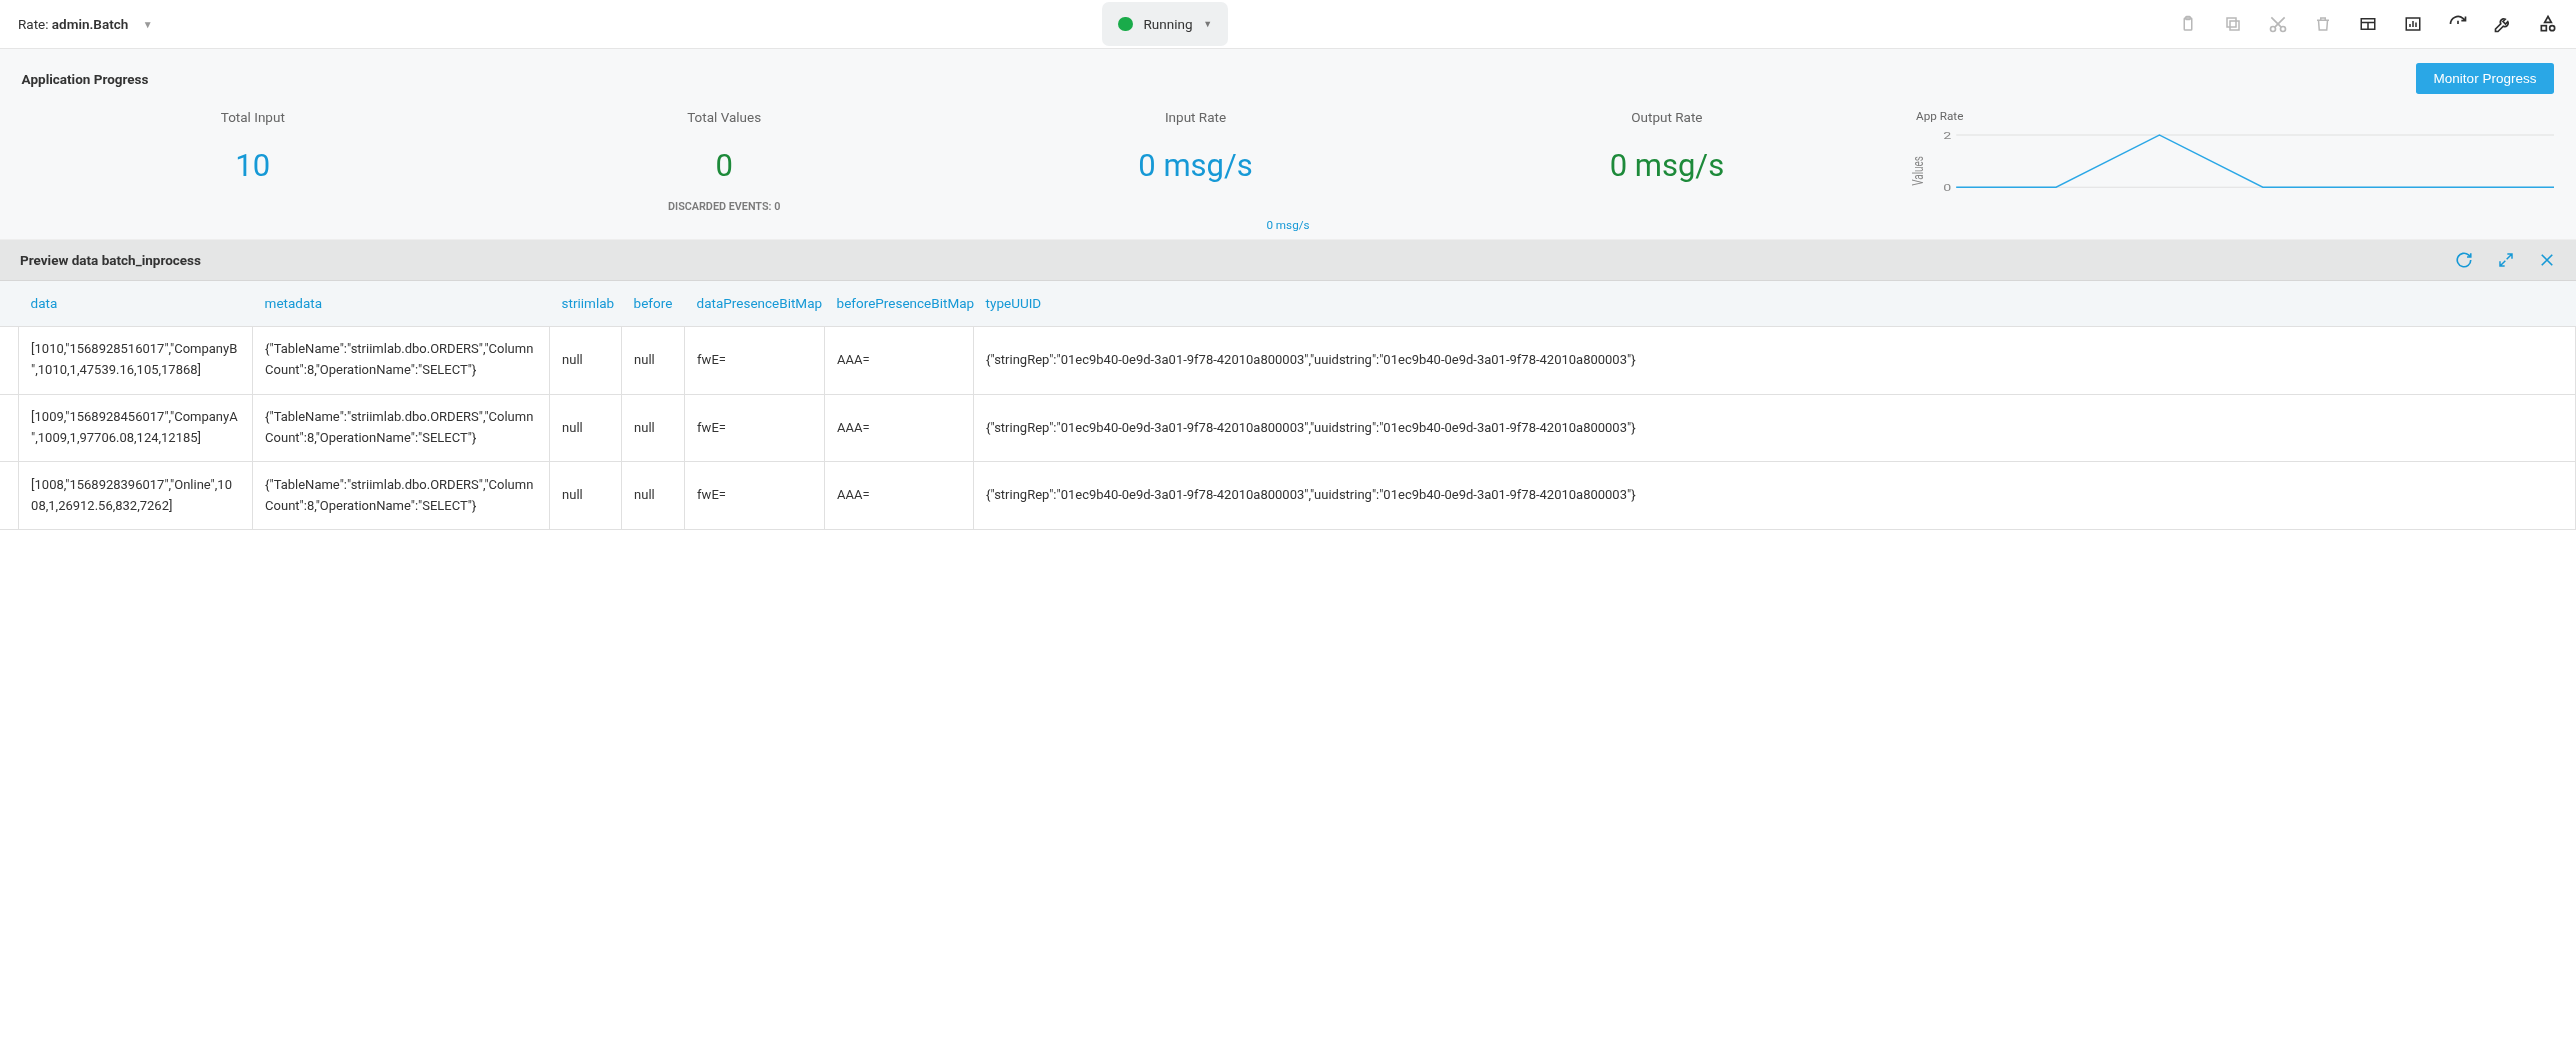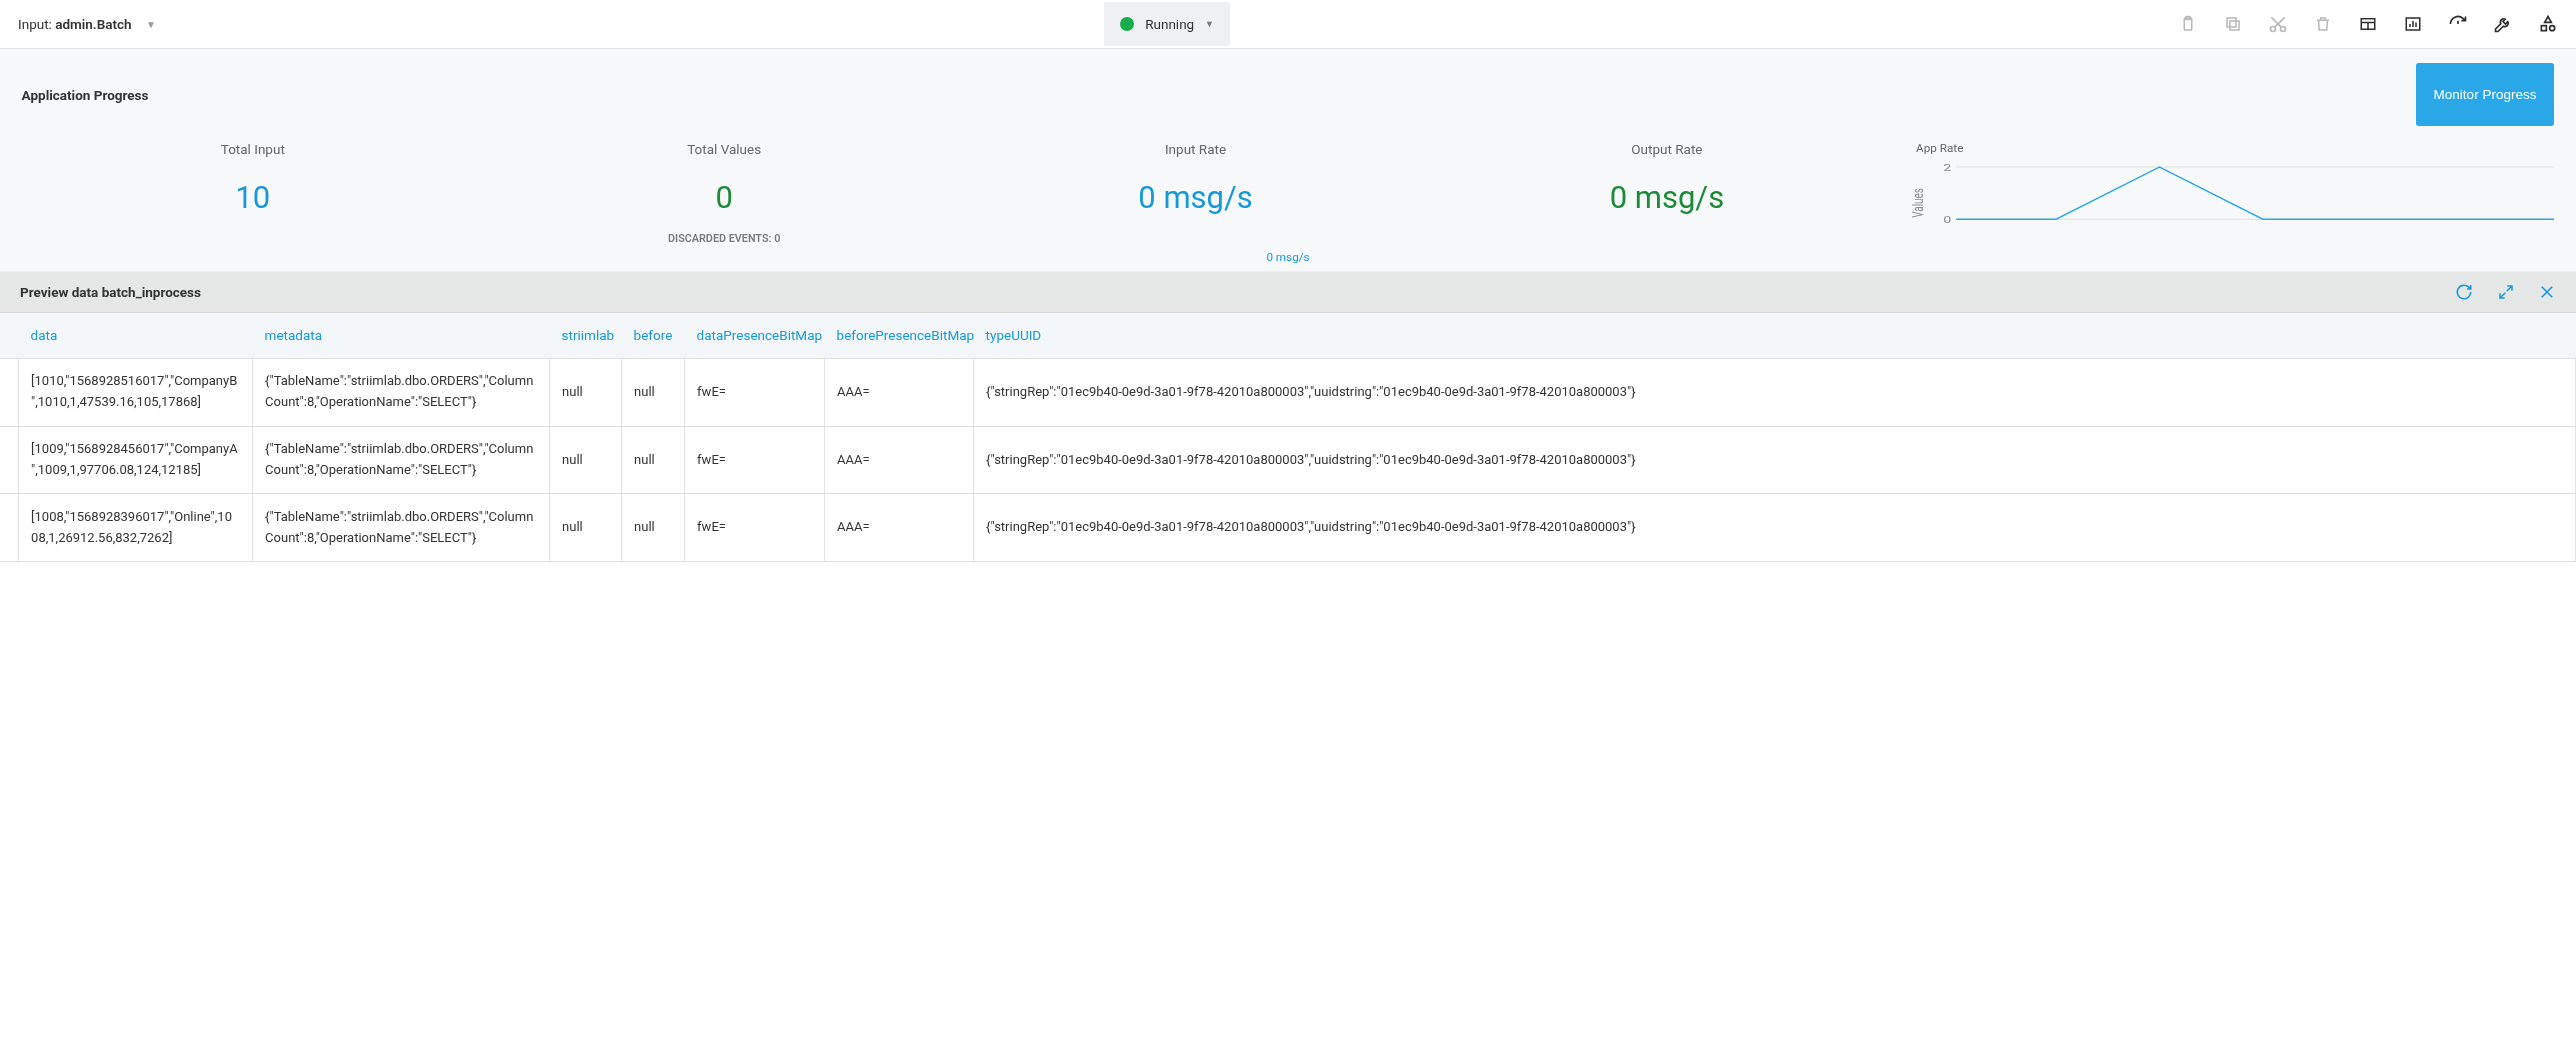--- a/index.html
+++ b/index.html
@@ -23,21 +23,21 @@
     gap: 9px;
     cursor: pointer;
   }
   .flow-title span.label { font-size: 13.5px; color: #333; }
   .flow-title span.name { font-weight: 600; }
   .flow-title .chev { font-size: 10px; color: #999; margin-left: 5.4px; }
   .status-pill {
     margin-left: auto;
     margin-right: auto;
     background: #eef0f1;
-    border-radius: 0;
+    border-radius: 7px;
     display: flex;
     align-items: center;
     gap: 10.8px;
     padding: 14px 16px;
     cursor: pointer;
   }
   .status-dot {
     width: 14.4px; height: 14.4px; border-radius: 50%; background: #1aab4a;
   }
   .status-text { font-size: 13.5px; color: #333; }
@@ -62,21 +62,21 @@
     display: flex;
     align-items: center;
     margin-bottom: 9px;
   }
   .progress-header h3 { font-size: 13.5px; font-weight: 700; }
   .monitor-btn {
     margin-left: auto;
     background: #2aa7e6;
     color: #fff;
     border: none;
-    padding: 24px 18px;
+    padding: 8px 18px;
     font-size: 13.5px;
     border-radius: 2.7px;
     cursor: pointer;
   }
   .metrics-row {
     display: flex;
     align-items: flex-start;
     gap: 9px;
     padding: 5.4px 0 0 0;
   }
@@ -146,21 +146,21 @@
   .col-dpbm { width: 140px; }
   .col-bpbm { width: 149px; }
   .col-uuid { width: auto; }
 </style>
 </head>
 <body>
 
 <div class="topbar">
   <div class="flow-title">
     <span class="label">
-      <span>Input: </span><span class="name">admin.Batch</span>
+      <span>Rate: </span><span class="name">admin.Batch</span>
     </span>
     <span class="chev">▼</span>
   </div>
 
   <div class="status-pill">
     <span class="status-dot"></span>
     <span class="status-text">Running</span>
     <span class="status-chev">▼</span>
   </div>
 

